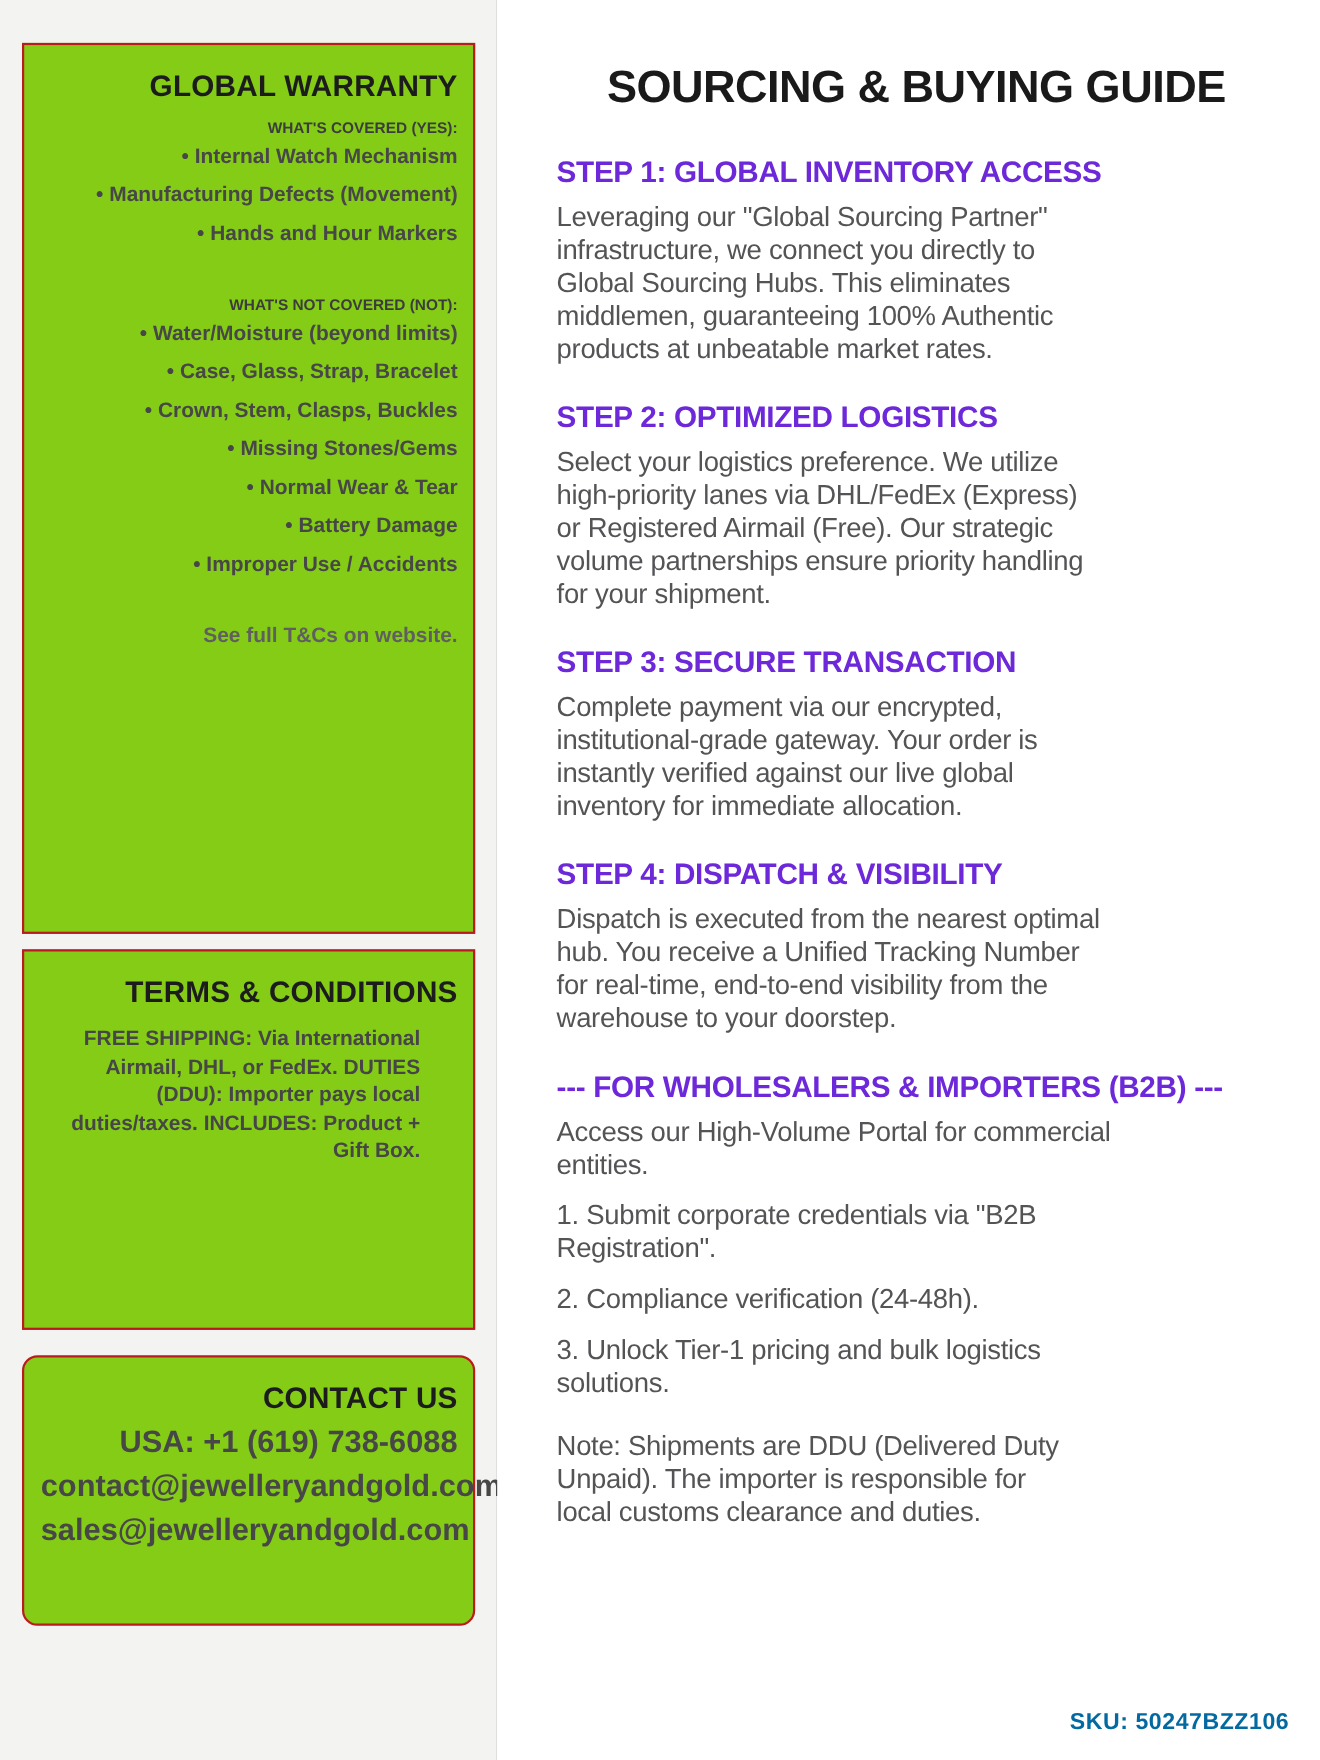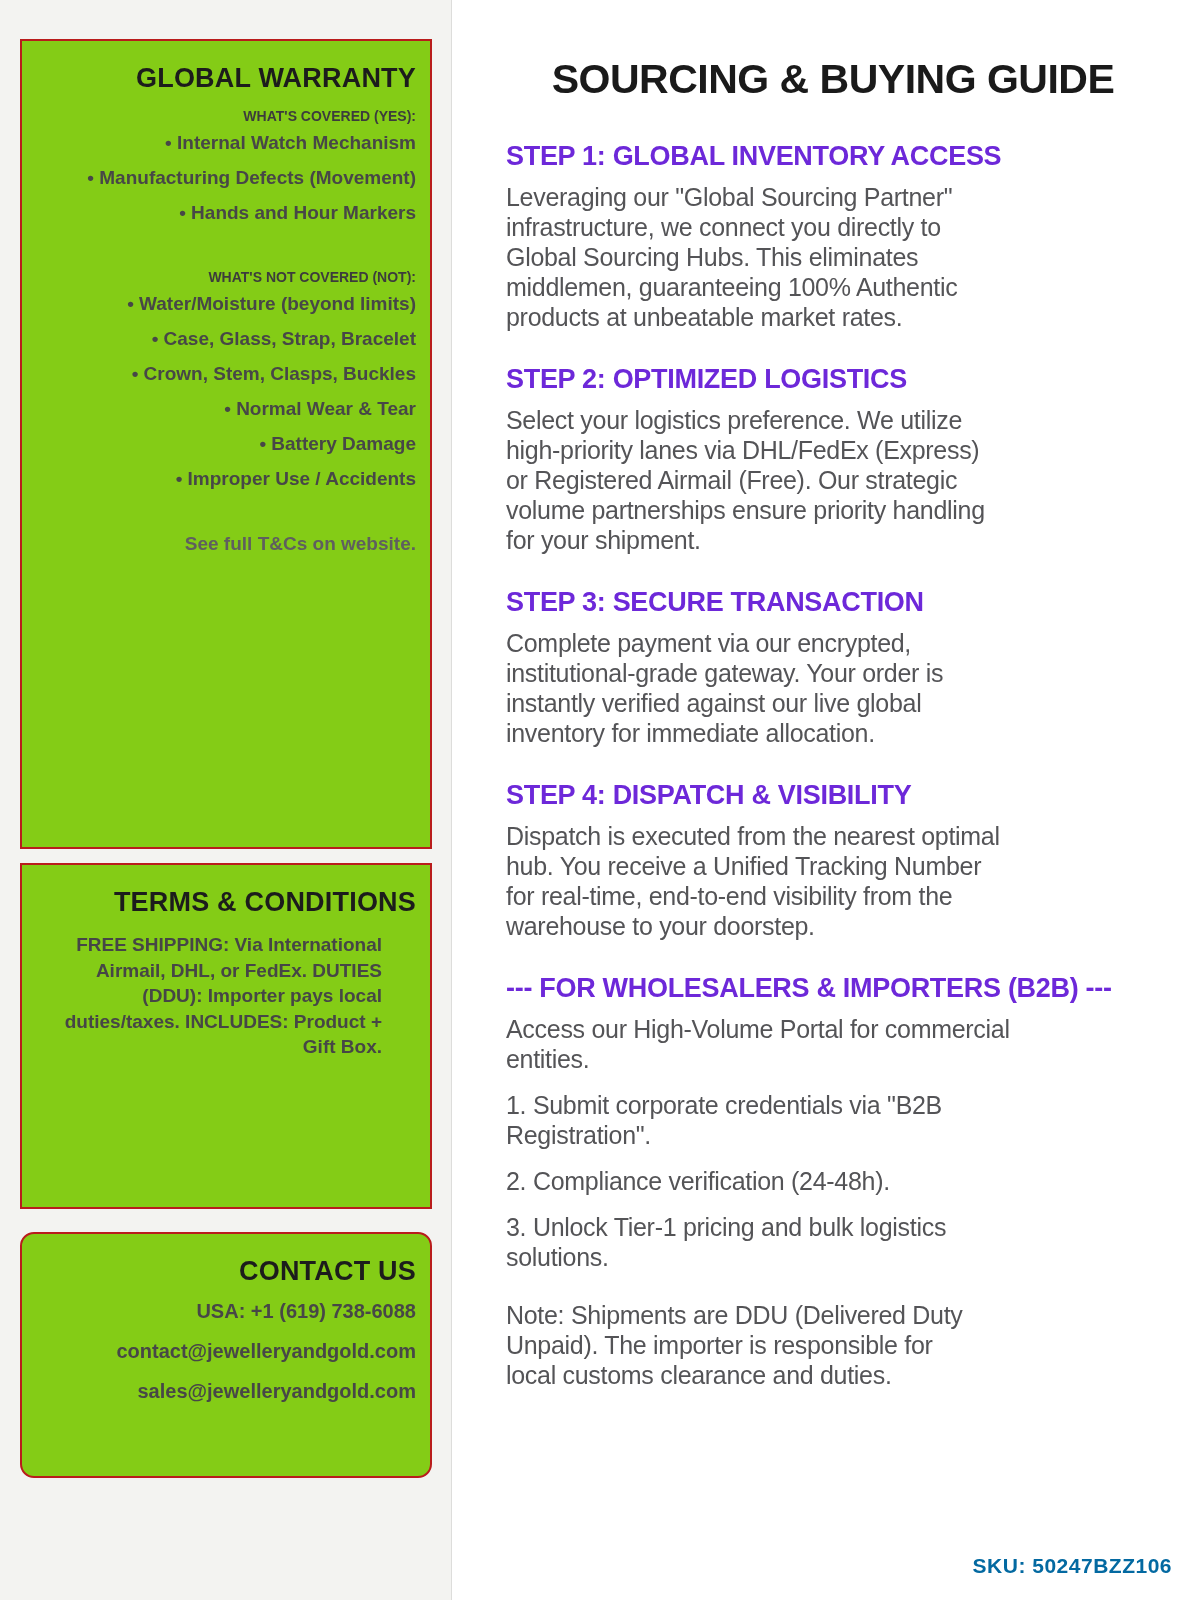--- a/index.html
+++ b/index.html
@@ -49,21 +49,21 @@
   .footnote{
     font-size:19px;font-weight:700;color:#5f5f5f;
     margin-top:44px;
   }
   .terms-body{
     font-size:19px;font-weight:700;color:#464646;
     line-height:25.5px;white-space:pre-line;margin:0;
     width:345px;
   }
   .contact-line{
-    font-size:20px;font-weight:700;color:#474747;
+    font-size:28px;font-weight:700;color:#474747;
     margin:0 0 20px 0;line-height:20px;
   }
 
   
   .main{
     position:absolute;left:452px;top:0;width:748px;height:1600px;
     background:#ffffff;
     box-sizing:border-box;
     padding:56px 40px 0 54px;
   }
@@ -111,20 +111,21 @@
           <li>Manufacturing Defects (Movement)</li>
           <li>Hands and Hour Markers</li>
         </ul>
 
       <h3 class="sub-title second">WHAT'S NOT COVERED (NOT):</h3>
       <ul class="bullets">
 
       <li>Water/Moisture (beyond limits)</li>
           <li>Case, Glass, Strap, Bracelet</li>
           <li>Crown, Stem, Clasps, Buckles</li>
+          <li>Missing Stones/Gems</li>
           <li>Normal Wear &amp; Tear</li>
           <li>Battery Damage</li>
           <li>Improper Use / Accidents</li>
         </ul>
 
       <p class="footnote">See full T&amp;Cs on website.</p>
     </section>
 
     <section class="panel panel-terms">
       <h2 class="panel-title">TERMS &amp; CONDITIONS</h2>

